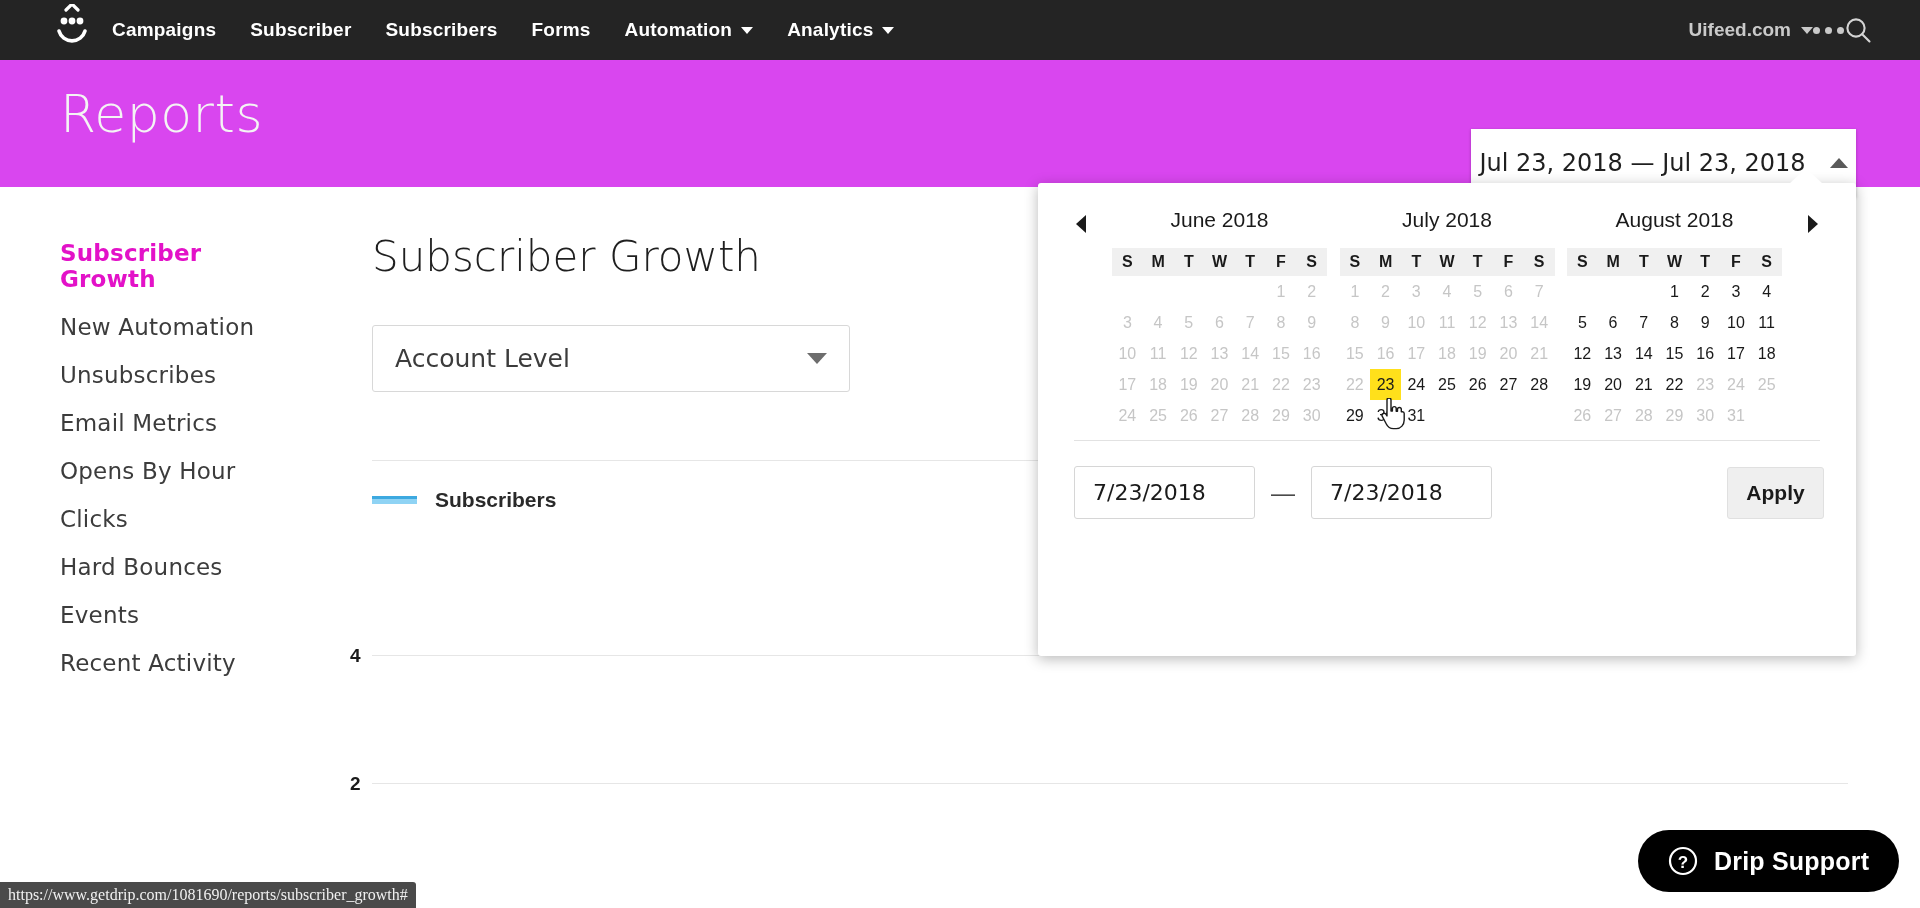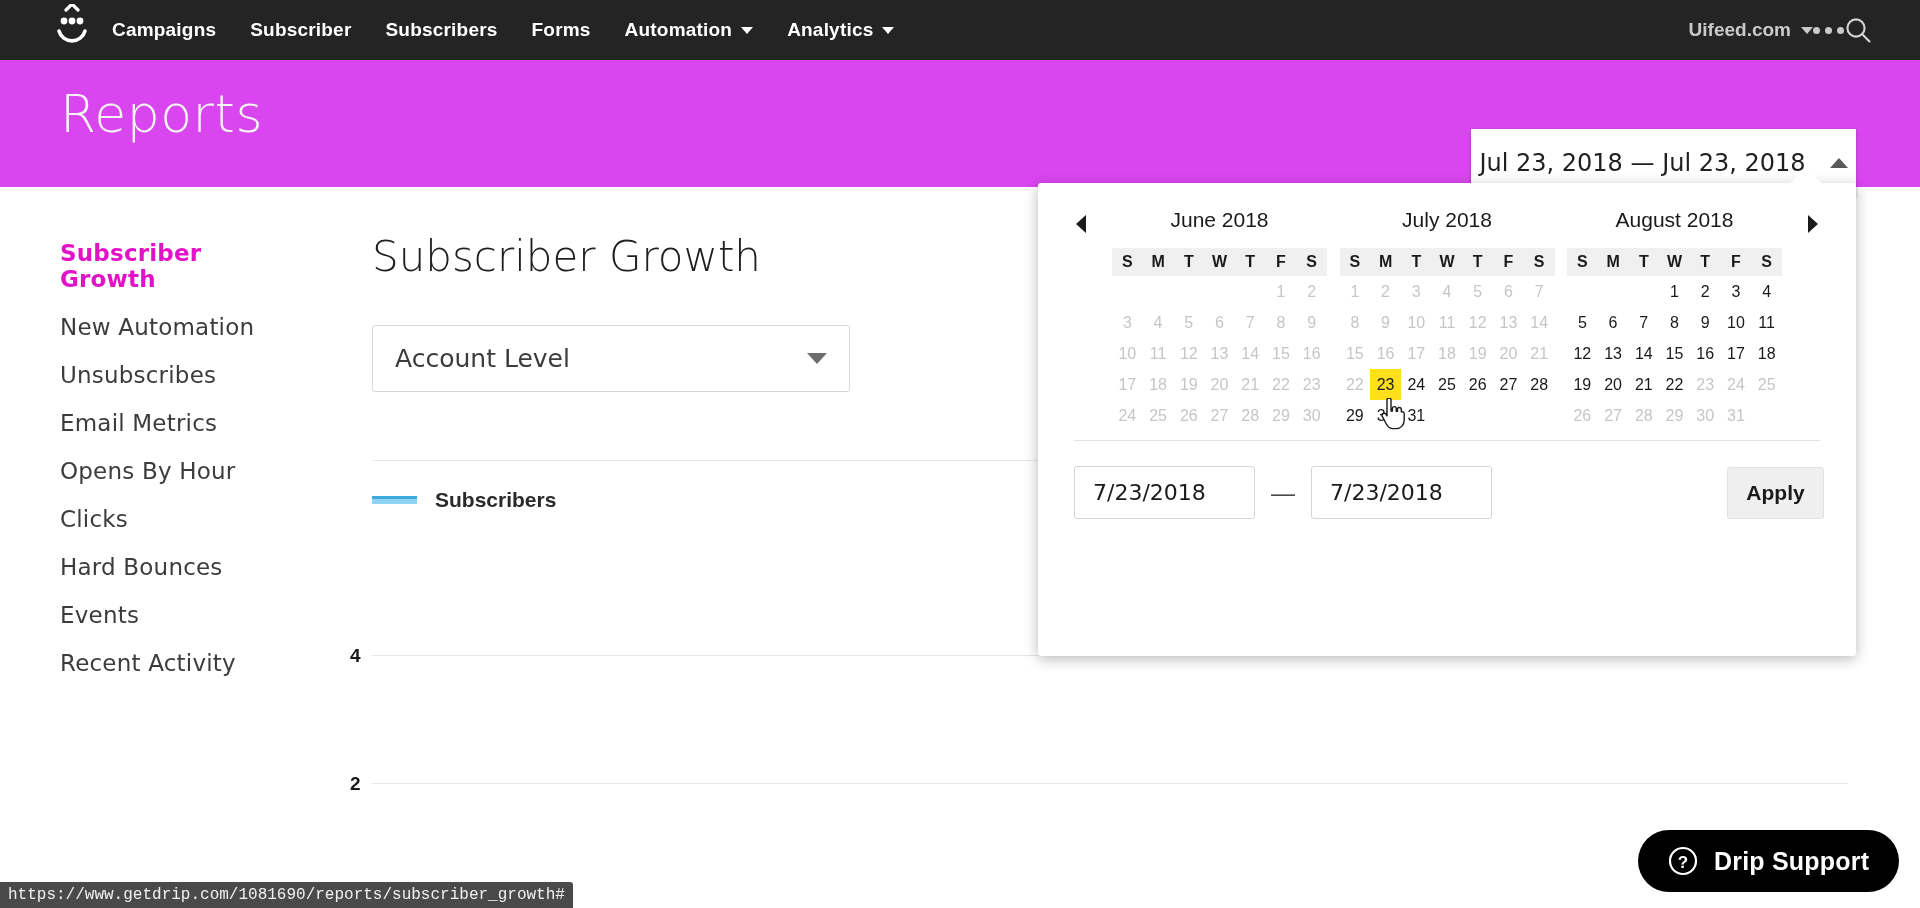--- a/index.html
+++ b/index.html
@@ -263,21 +263,21 @@
   .statusbar {
     position: absolute; left: 0; bottom: 0;
     height: 26px; max-width: 637px;
     background: #4a4a4a;
     display: flex; align-items: center;
     padding: 0 8px;
     border-top-right-radius: 3px;
   }
   .statusbar-text {
     color: #f0f0f0; font-size: 16px; white-space: nowrap;
-    font-family: Liberation Mono, monospace;
+    font-family: Liberation Serif, serif;
   }
 </style>
 </head>
 <body>
 
 <div class="topnav">
   <div class="logo-wrap">
     <svg width="40" height="52" viewBox="0 0 40 52">
       <path d="M14 6 L20 0 L26 6" stroke="#fff" stroke-width="3.2" fill="none" stroke-linecap="round"></path>
       <circle cx="12" cy="17" r="3.4" fill="#fff"></circle>

